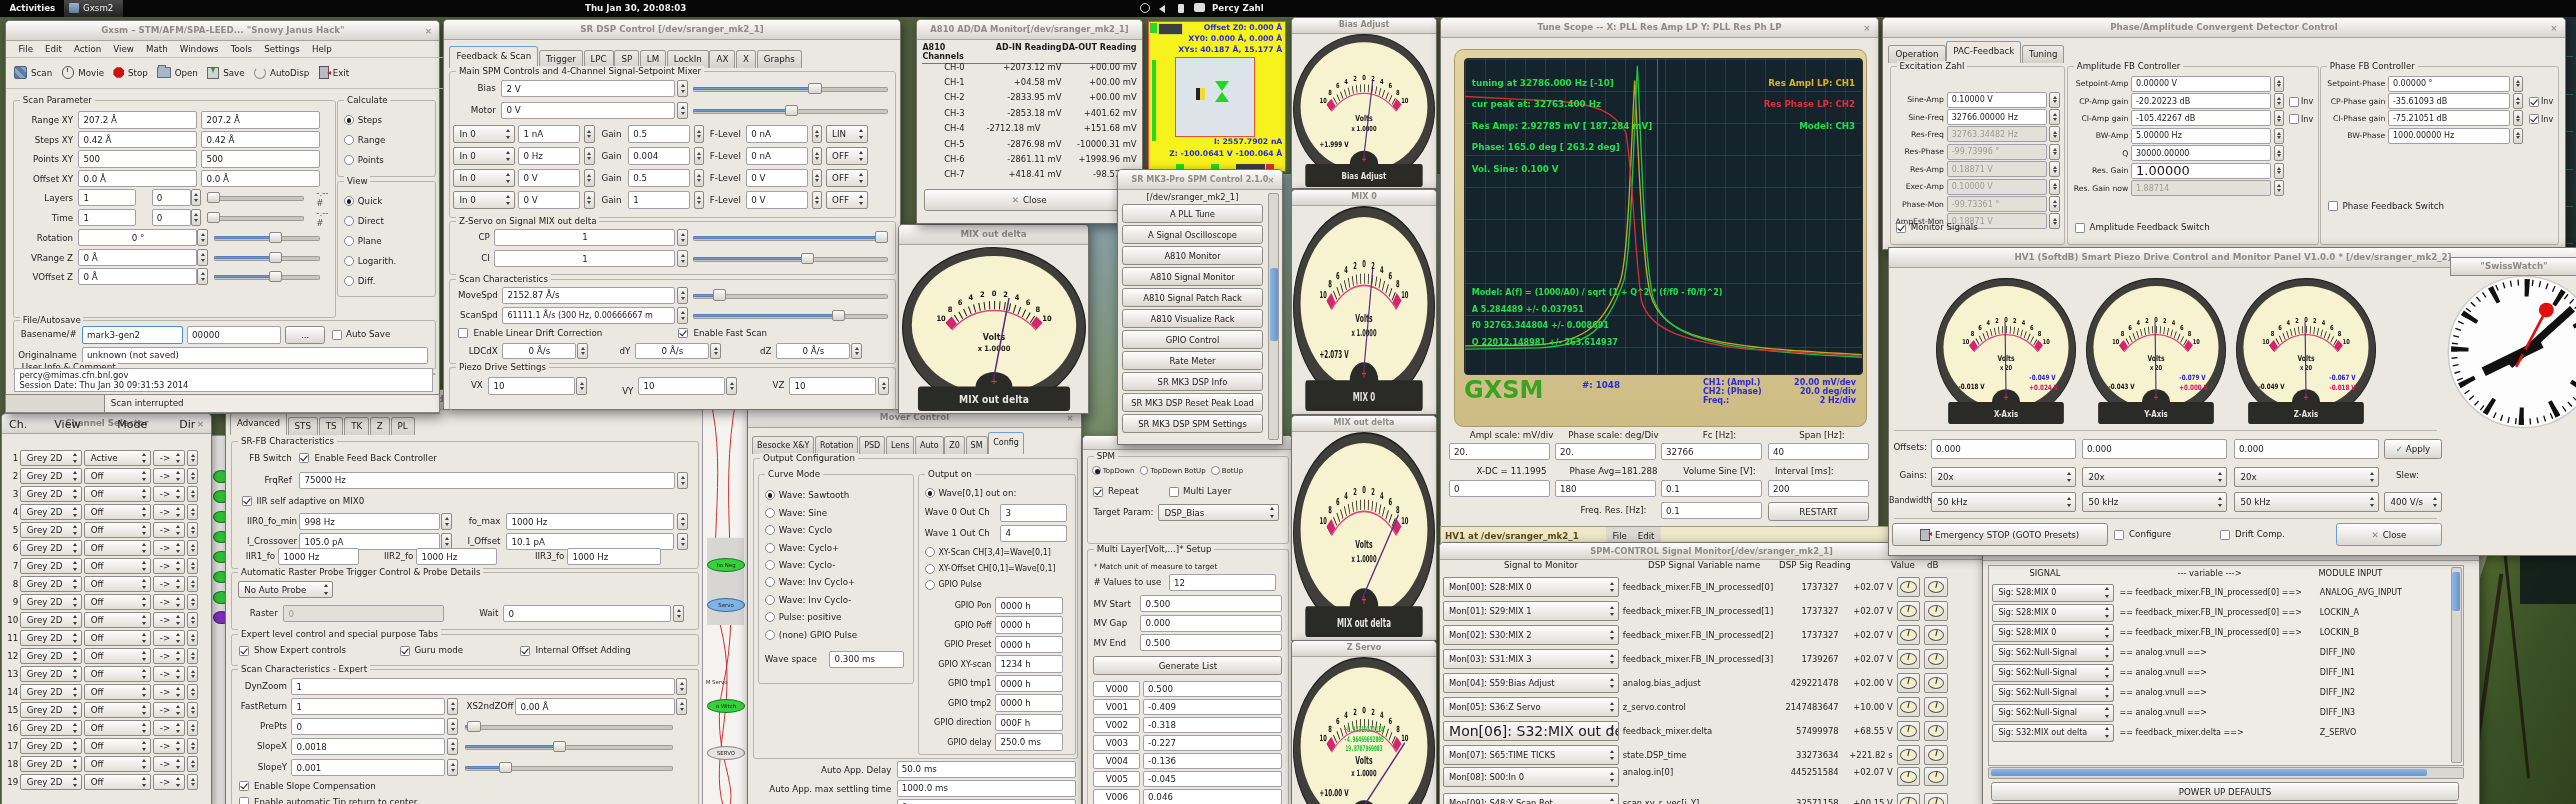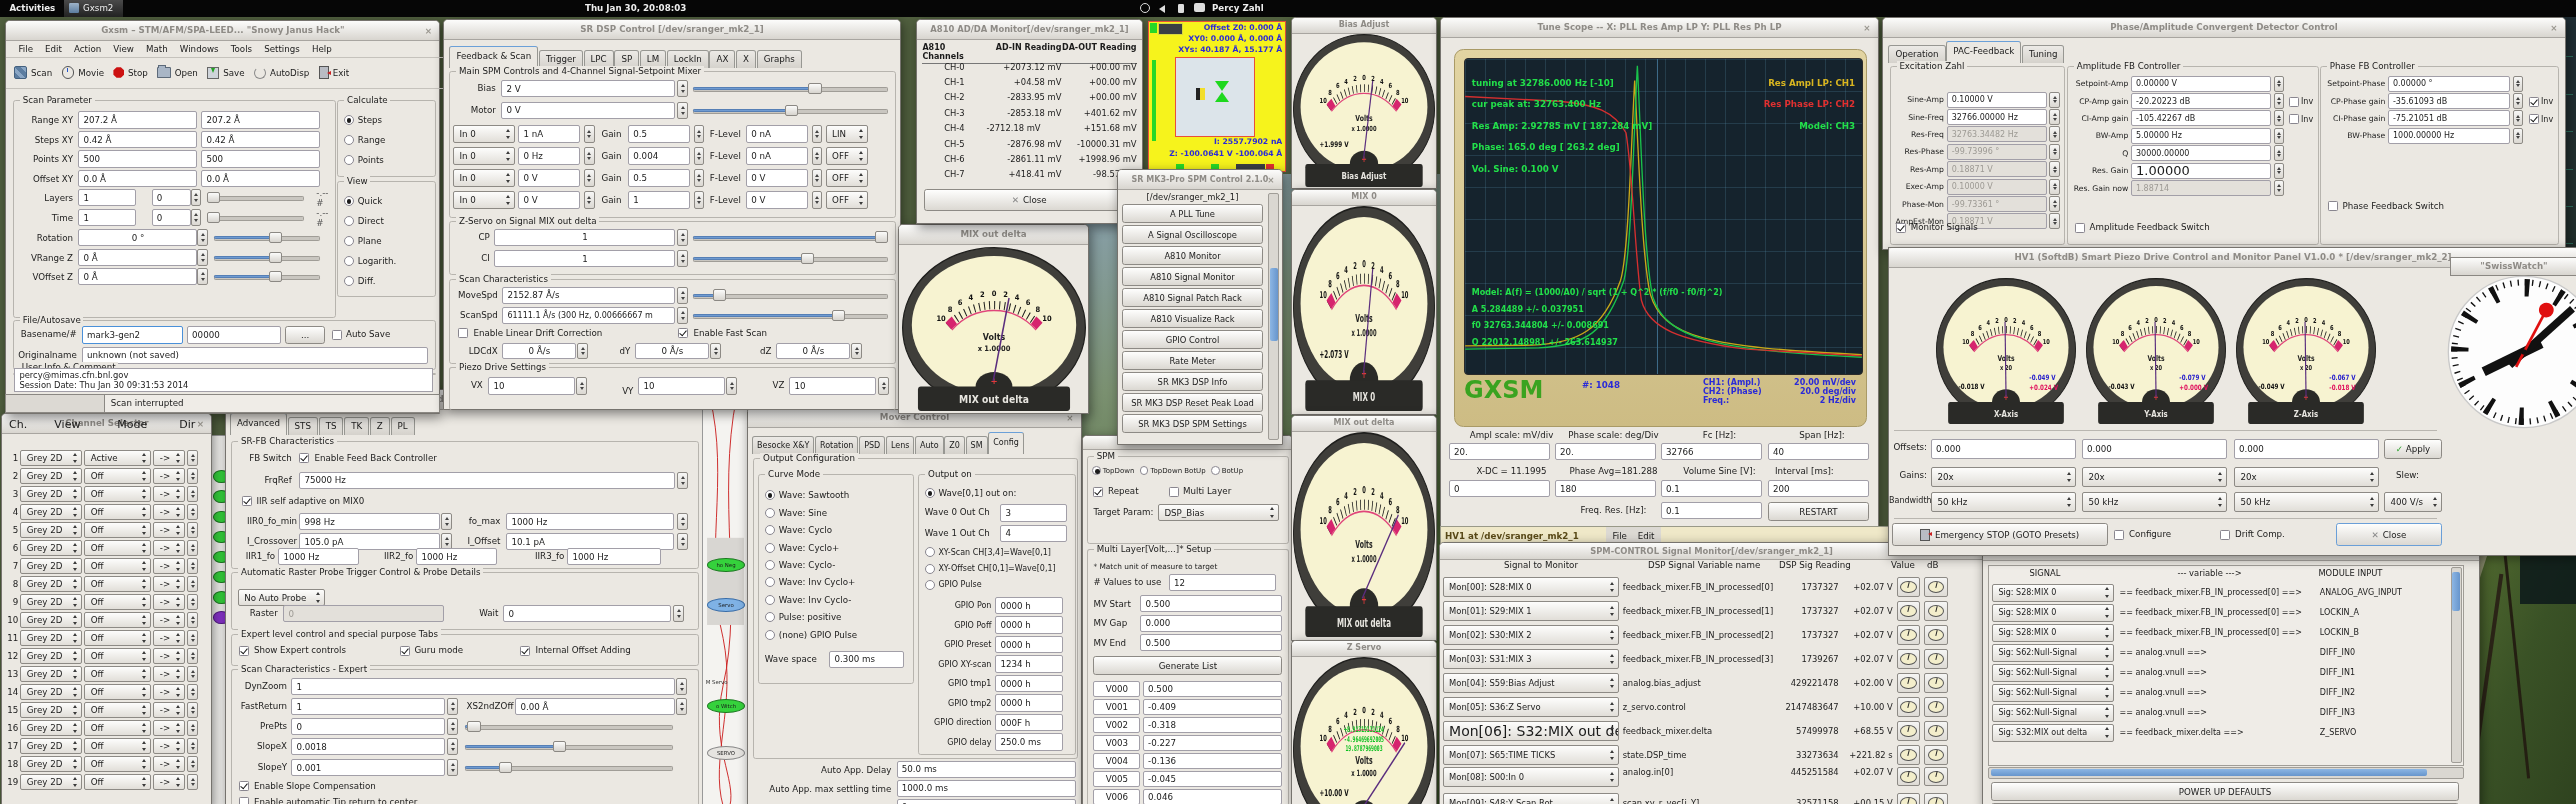--- a/index.html
+++ b/index.html
@@ -164,21 +164,21 @@
     <div class="spn" style="left:445px;top:91px"></div>
     <div class="lb rt" style="left:2.7px;top:106px;width:40px">IIR1_fo</div>
     <div class="en" style="left:46px;top:106px;width:81px">1000 Hz</div>
     <div class="lb rt" style="left:141px;top:106px;width:40px">IIR2_fo</div>
     <div class="en" style="left:184px;top:106px;width:81px">1000 Hz</div>
     <div class="lb rt" style="left:288px;top:106px;width:44px">IIR3_fo</div>
     <div class="en" style="left:335px;top:106px;width:94px">1000 Hz</div>
   </div>
   <div class="fr" style="left:5.4px;top:182px;width:466px;height:56px">
         <span class="fl">Automatic Raster Probe Trigger Control &amp; Probe Details</span>
-    <div class="cbx" style="left:5.4px;top:16px;width:87px">No Auto Probe</div>
+    <div class="cbx" style="left:5.4px;top:8px;width:95px">No Auto Probe</div>
     <div class="lb rt" style="left:5.4px;top:32px;width:40px">Raster</div>
     <div class="en ro" style="left:51px;top:32px;width:161px">0</div>
     <div class="lb rt" style="left:239px;top:32px;width:27px">Wait</div>
     <div class="en" style="left:271px;top:32px;width:168px">0</div>
     <div class="spn" style="left:441px;top:32px"></div>
   </div>
   <div class="fr" style="left:5.4px;top:244px;width:466px;height:29.5px">
         <span class="fl">Expert level control and special purpose Tabs</span>
     <div class="ck on" style="left:6.7px;top:10.7px"></div>
     <div class="lb" style="left:21.5px;top:7.4px">Show Expert controls</div>

